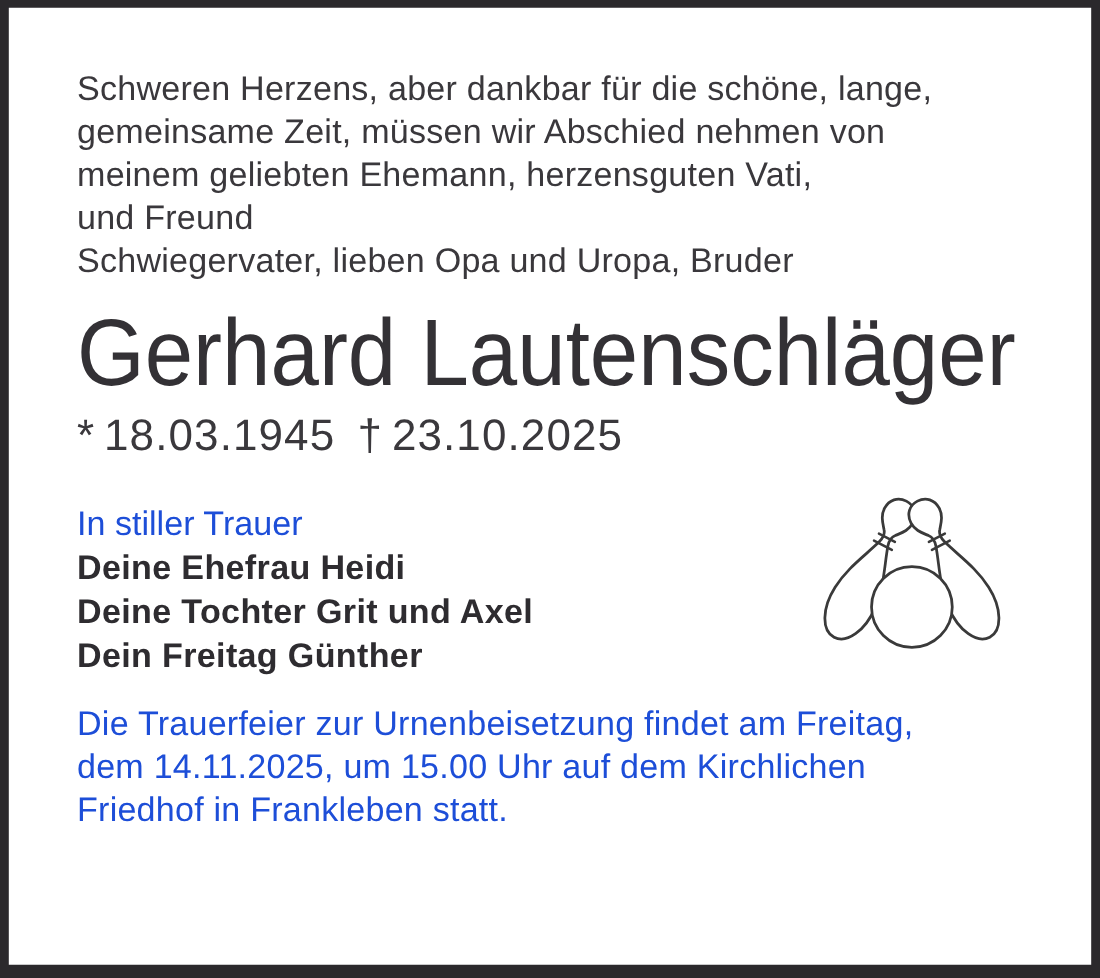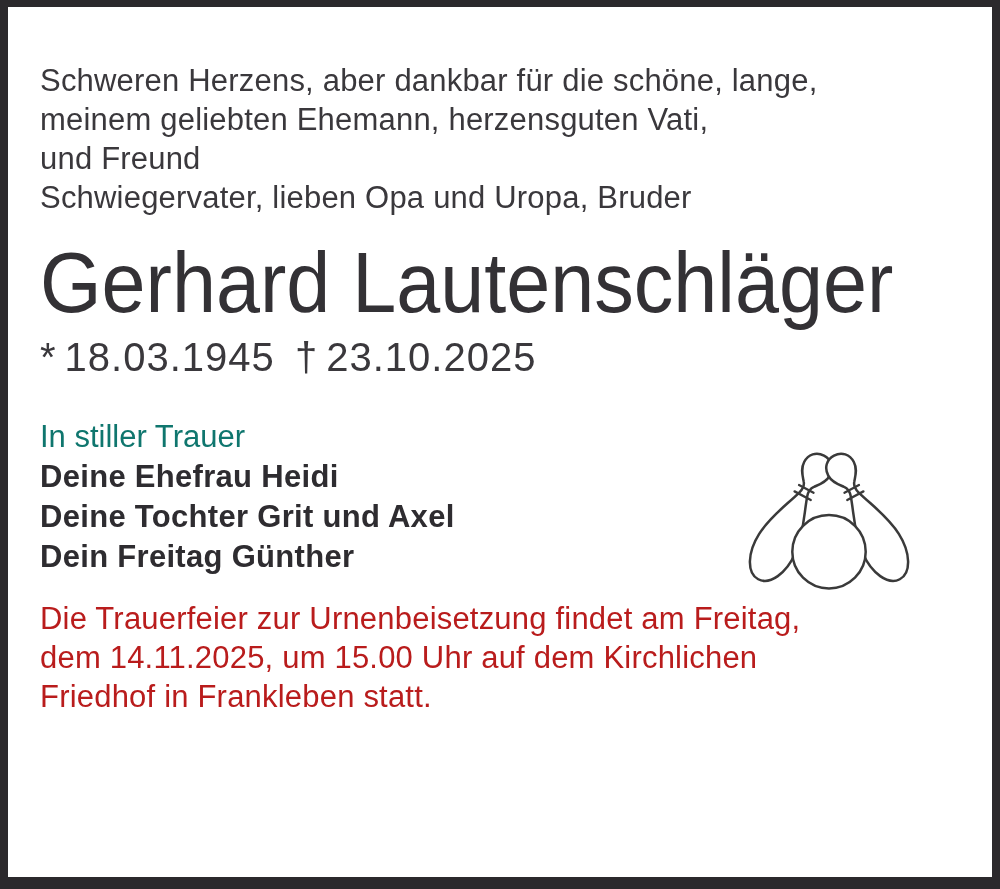--- a/index.html
+++ b/index.html
@@ -15,21 +15,21 @@
     border-style: solid;
     border-color: #2b292c;
     border-width: 7px 8px 12px 8px;
     background: #ffffff;
     overflow: hidden;
     font-family: "Liberation Sans", "DejaVu Sans", sans-serif;
     color: #38363a;
   }
   .content {
     position: relative;
-    padding: 50px 30px 0 32px;
+    padding: 50px 30px 0 62px;
   }
   .intro {
     margin-top: 4px;
     font-size: 31px;
     line-height: 39px;
     letter-spacing: 0.2px;
     color: #3a383c;
   }
   .name {
     margin: 22px 0 0 0;
@@ -57,50 +57,51 @@
     display: inline-block;
     margin-right: 8px;
   }
   .mourners {
     margin-top: 40px;
     font-size: 31px;
     line-height: 40px;
   }
   .mourn-intro {
     font-weight: 400;
-    color: #0f766e;
+    color: #1d4ed8;
   }
   .mourner {
     font-weight: 700;
     letter-spacing: 0.3px;
     color: #2e2c30;
   }
   .funeral {
     margin-top: 22px;
     font-size: 31px;
     line-height: 39px;
     letter-spacing: 0.2px;
-    color: #b91c1c;
+    color: #1d4ed8;
   }
   .illustration {
     position: absolute;
     left: 705px;
     top: 425px;
     width: 232px;
     height: 170px;
   }
 </style>
 </head>
 <body>
 
 <div class="page">
   <div class="content">
 
     <div class="intro">
       <div>Schweren Herzens, aber dankbar für die schöne, lange,</div>
+      <div>gemeinsame Zeit, müssen wir Abschied nehmen von</div>
       <div>meinem geliebten Ehemann, herzensguten Vati,</div>
       <div>und Freund</div>
       <div>Schwiegervater, lieben Opa und Uropa, Bruder</div>
     </div>
 
     <h1 class="name">Gerhard Lautenschläger</h1>
 
     <div class="dates">
       <span class="birth-group"><span class="sym">*</span><span>18.03.1945</span></span><span><span class="sym">†</span><span>23.10.2025</span></span>
     </div>

